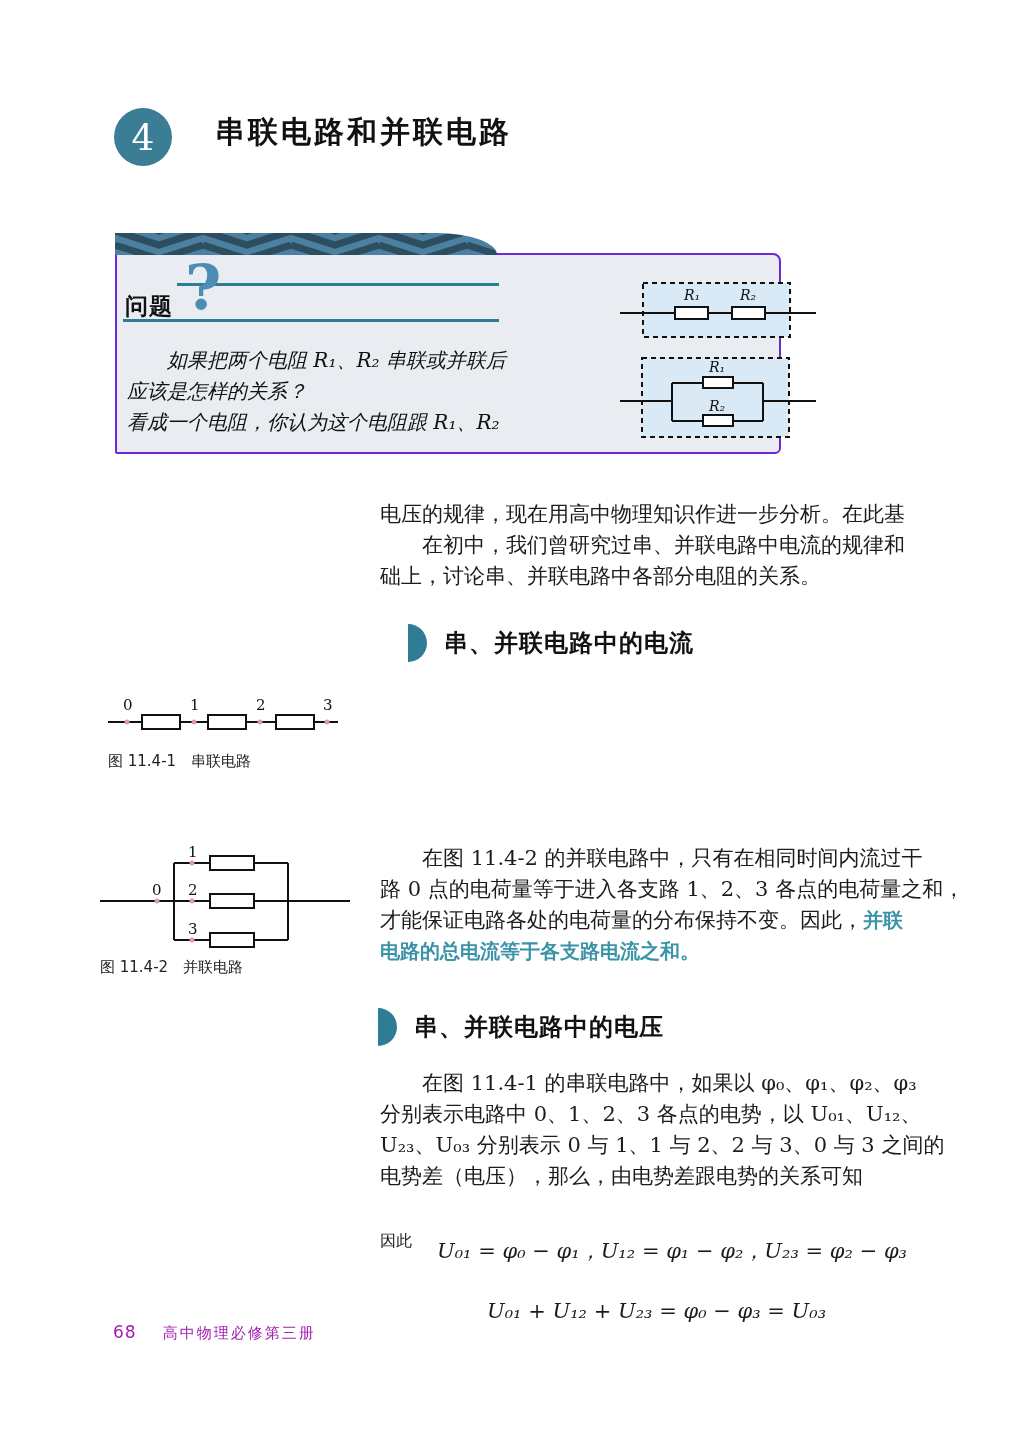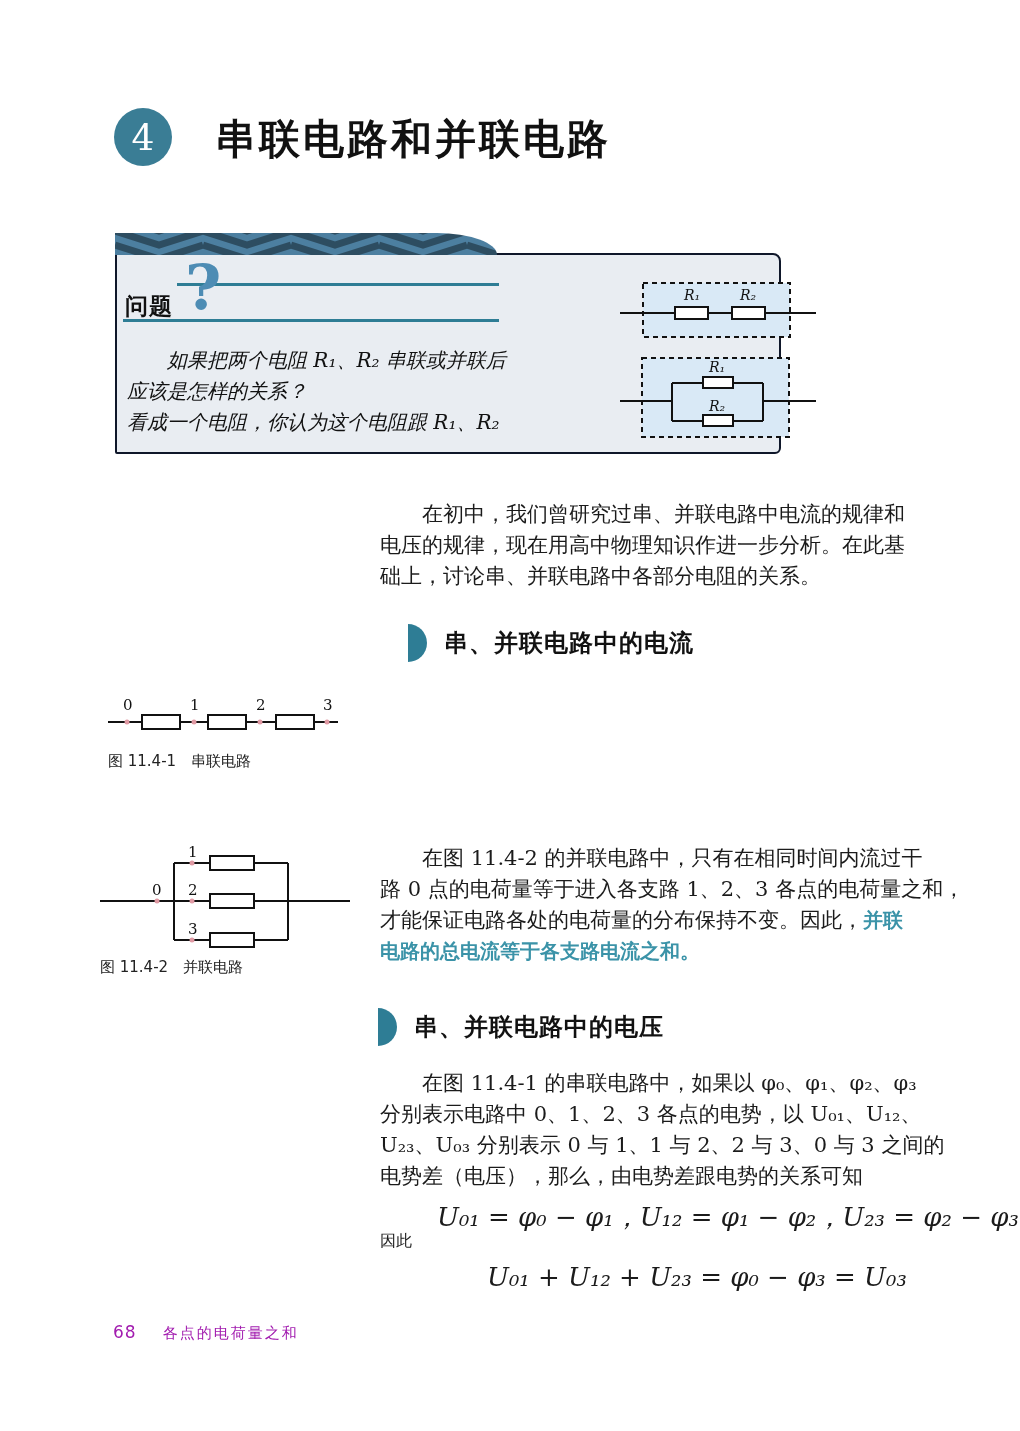--- a/index.html
+++ b/index.html
@@ -8,27 +8,27 @@
     position:relative; width:1020px; height:1431px; background:#ffffff;
     font-family:"DejaVu Serif","Liberation Serif",serif; color:#1b1b1b; overflow:hidden;
   }
   
   .chapter-badge {
     position:absolute; left:114px; top:108px; width:58px; height:58px; border-radius:50%;
     background:#3a7d95; color:#fff; display:flex; align-items:center; justify-content:center;
     font-size:36px; font-family:"DejaVu Serif","Liberation Serif",serif;
   }
   .page-title {
-    position:absolute; left:215px; top:112px; font-size:41px; font-weight:bold;
+    position:absolute; left:215px; top:112px; font-size:30px; font-weight:bold;
     letter-spacing:3px; color:#111;
   }
   
   .question-panel {
     position:absolute; left:115px; top:253px; width:666px; height:201px;
-    background:#e9edf2; border:2px solid #0f172a;
+    background:#e9edf2; border:2px solid #6d28d9;
     border-radius:2px 8px 6px 2px;
   }
   .chevron-band {
     position:absolute; left:-2px; top:-22px; width:382px; height:22px;
     overflow:hidden; border-top-right-radius:60px 22px;
   }
   .q-rule-top { position:absolute; left:60px; top:28px; width:322px; height:3px; background:#2e7d95; }
   .q-rule-bottom { position:absolute; left:6px; top:64px; width:376px; height:3px; background:#2e7d95; }
   .question-label {
     position:absolute; left:8px; top:36px; font-size:23px; font-weight:bold; color:#111;
@@ -55,22 +55,23 @@
   .section-header { position:absolute; left:378px; display:flex; align-items:center; }
   .section-bullet {
     width:19px; height:38px; background:#2e7d95; margin-right:17px;
     border-radius:0 19px 19px 0 / 0 19px 19px 0;
   }
   .section-title {
     font-size:24px; font-weight:bold; color:#111; letter-spacing:1px;
     font-family:"DejaVu Sans","Liberation Sans",sans-serif;
   }
   .formula {
-    position:absolute; font-size:26px; font-style:italic; white-space:nowrap; color:#1b1b1b;
+    position:absolute; font-size:21px; font-style:italic; white-space:nowrap; color:#1b1b1b;
     font-family:"DejaVu Serif","Liberation Serif",serif;
+    margin-top:37px;
   }
   .connector { position:absolute; font-size:16px; color:#1b1b1b; }
   
   .mfig { position:absolute; }
   .mfig-caption {
     position:absolute; text-align:left; font-size:15px; color:#222;
     font-family:"DejaVu Sans","Liberation Sans",sans-serif; white-space:nowrap;
   }
   
   .footer {
@@ -141,22 +142,22 @@
         <line x1="52" y1="66" x2="143" y2="66" stroke="#111" stroke-width="2"></line>
         <rect x="83" y="22" width="30" height="11" fill="#fff" stroke="#111" stroke-width="2"></rect>
         <rect x="83" y="60" width="30" height="11" fill="#fff" stroke="#111" stroke-width="2"></rect>
         <text x="89" y="17" font-size="14" font-style="italic" fill="#111">R₁</text>
         <text x="89" y="56" font-size="14" font-style="italic" fill="#111">R₂</text>
       </svg>
     </div>
   </div>
 
   <div class="bodyblock" style="top:499px;">
+    <div class="line">电压的规律，现在用高中物理知识作进一步分析。在此基</div>
     <div class="line indent">在初中，我们曾研究过串、并联电路中电流的规律和</div>
-    <div class="line">电压的规律，现在用高中物理知识作进一步分析。在此基</div>
     <div class="line">础上，讨论串、并联电路中各部分电阻的关系。</div>
   </div>
 
   <div class="section-header" style="top:624px;padding-left:30px;">
     <div class="section-bullet"></div>
     <div class="section-title">串、并联电路中的电流</div>
   </div>
 
 
   <div class="bodyblock" style="top:843px;">
@@ -217,16 +218,16 @@
       <text x="52" y="52" font-size="15" fill="#111">0</text>
       <text x="88" y="14" font-size="15" fill="#111">1</text>
       <text x="88" y="52" font-size="15" fill="#111">2</text>
       <text x="88" y="91" font-size="15" fill="#111">3</text>
     </svg>
   </div>
   <div class="mfig-caption" style="left:100px; top:958px; width:250px;">图 11.4-2　并联电路</div>
 
   <div class="footer">
     <span class="pageno">68</span>
-    <span class="book">各点的电荷量之和</span>
+    <span class="book">高中物理必修第三册</span>
   </div>
 
 </div>
 
 </body></html>

